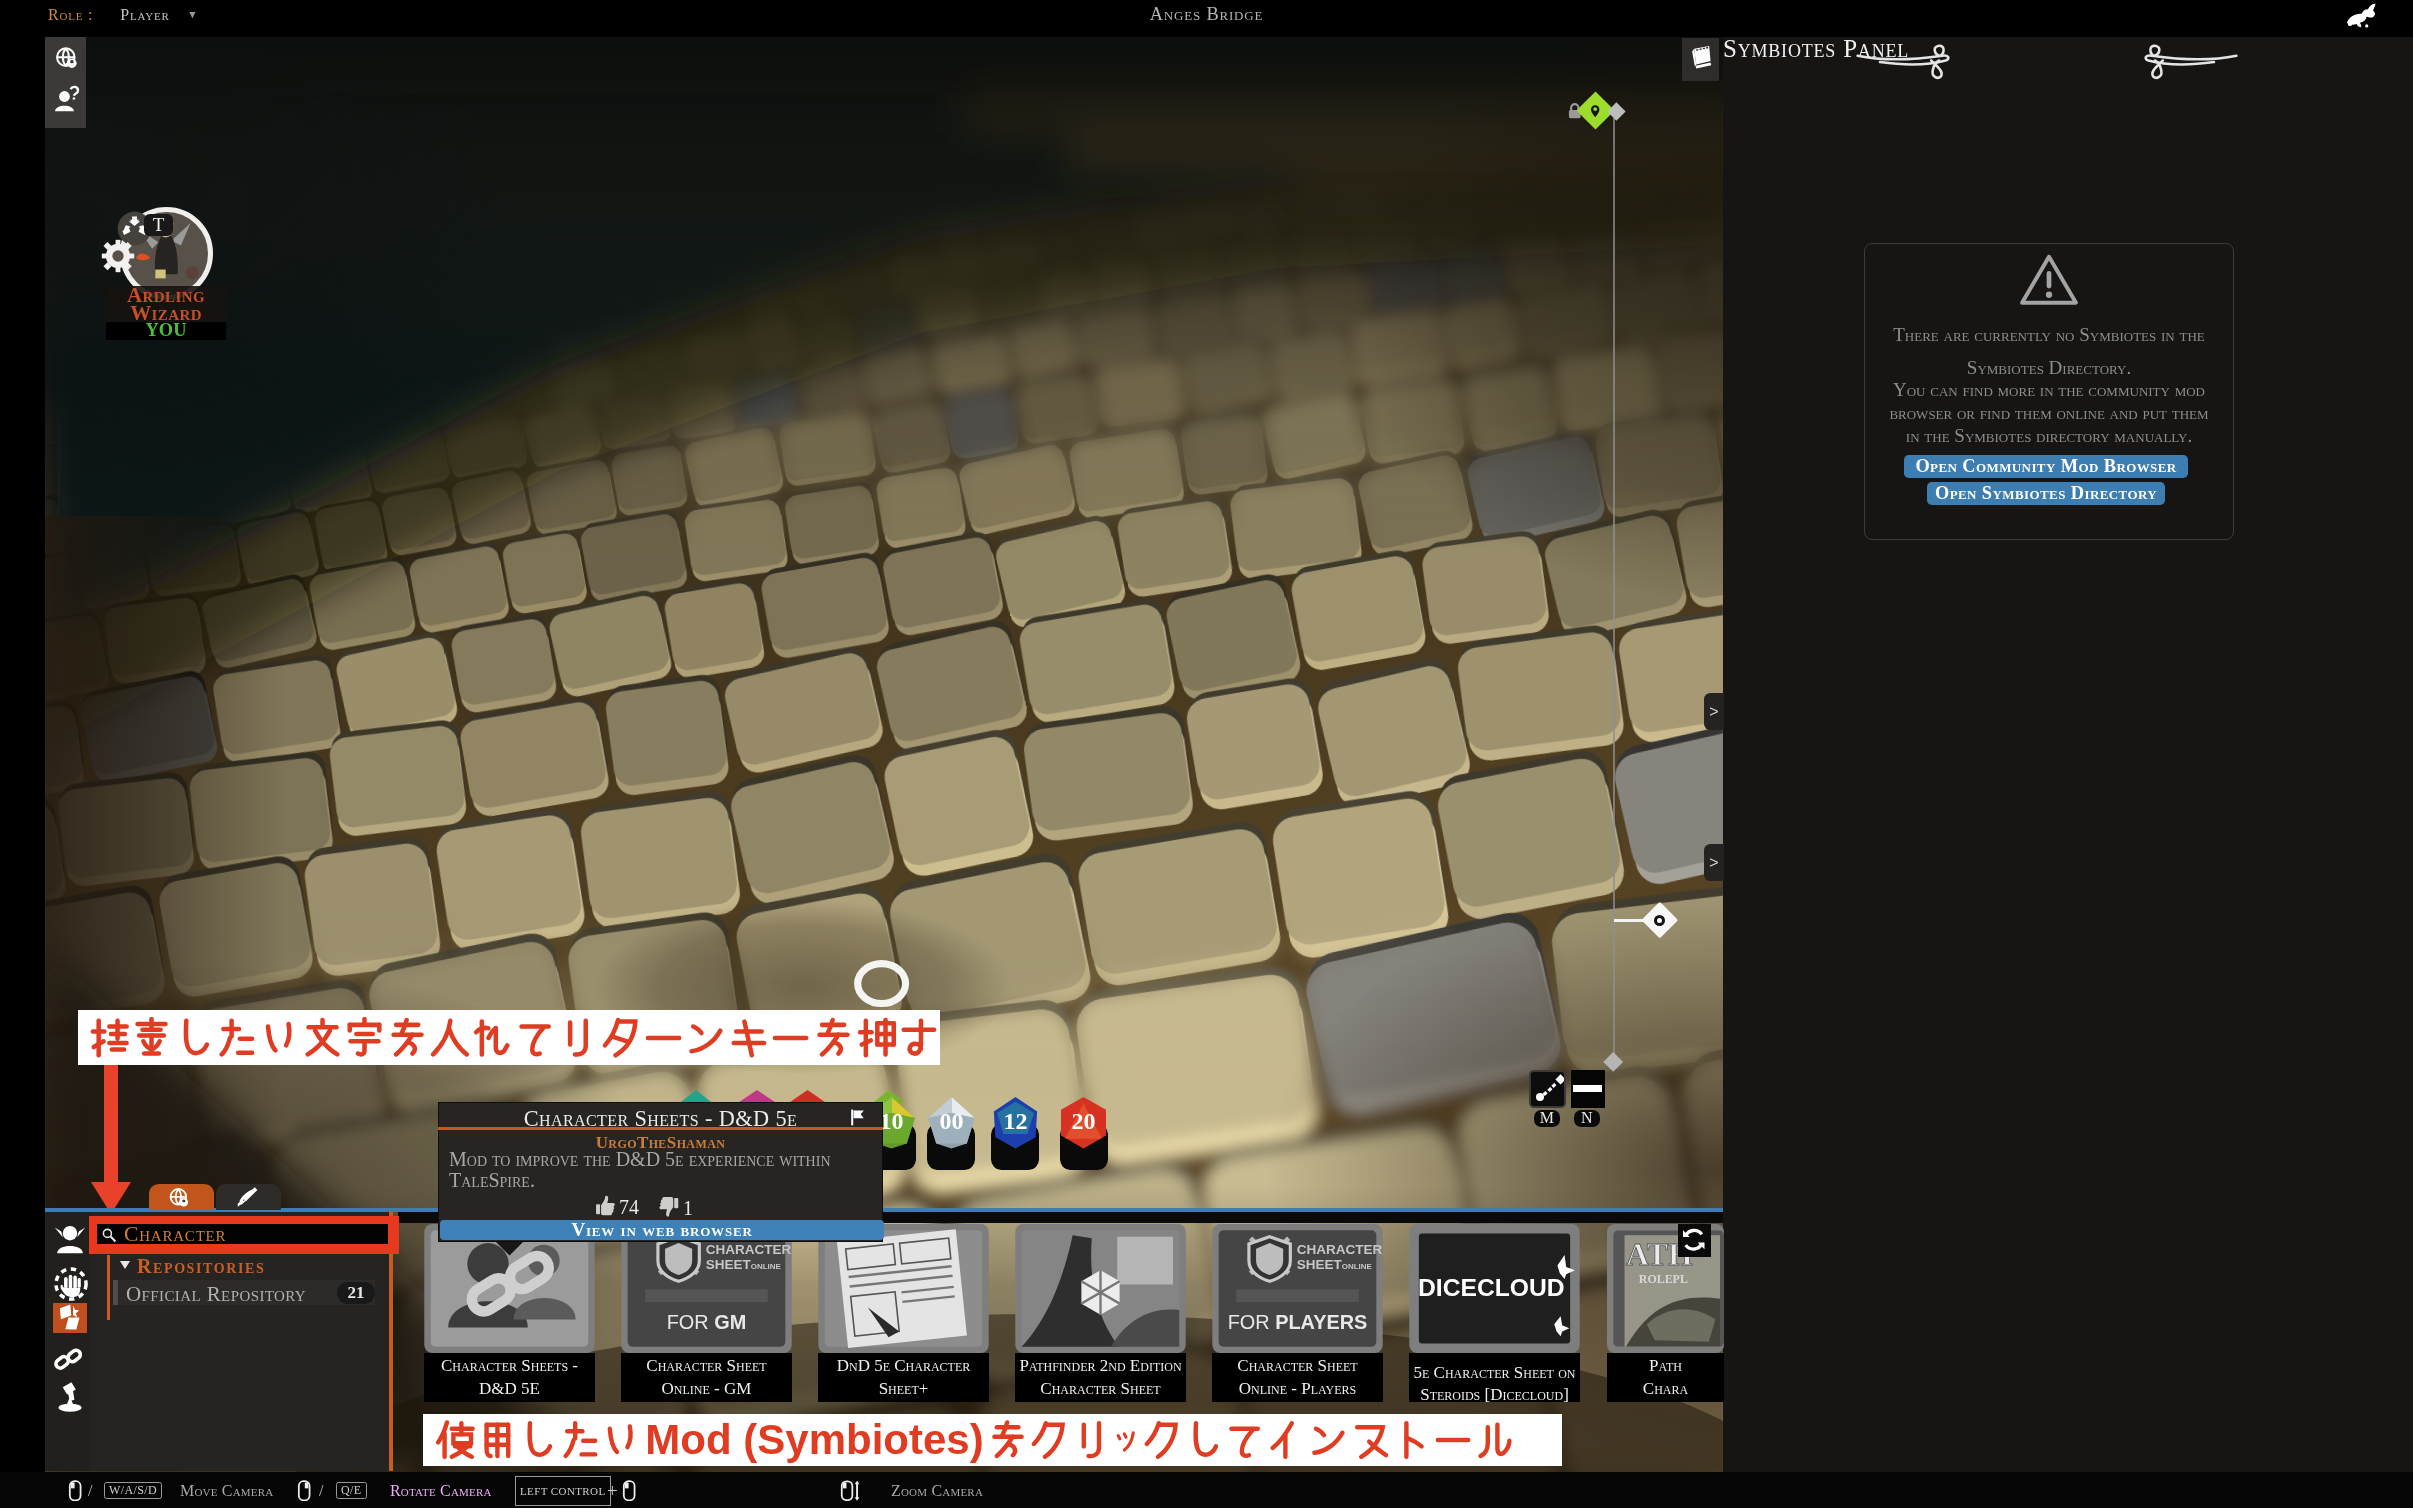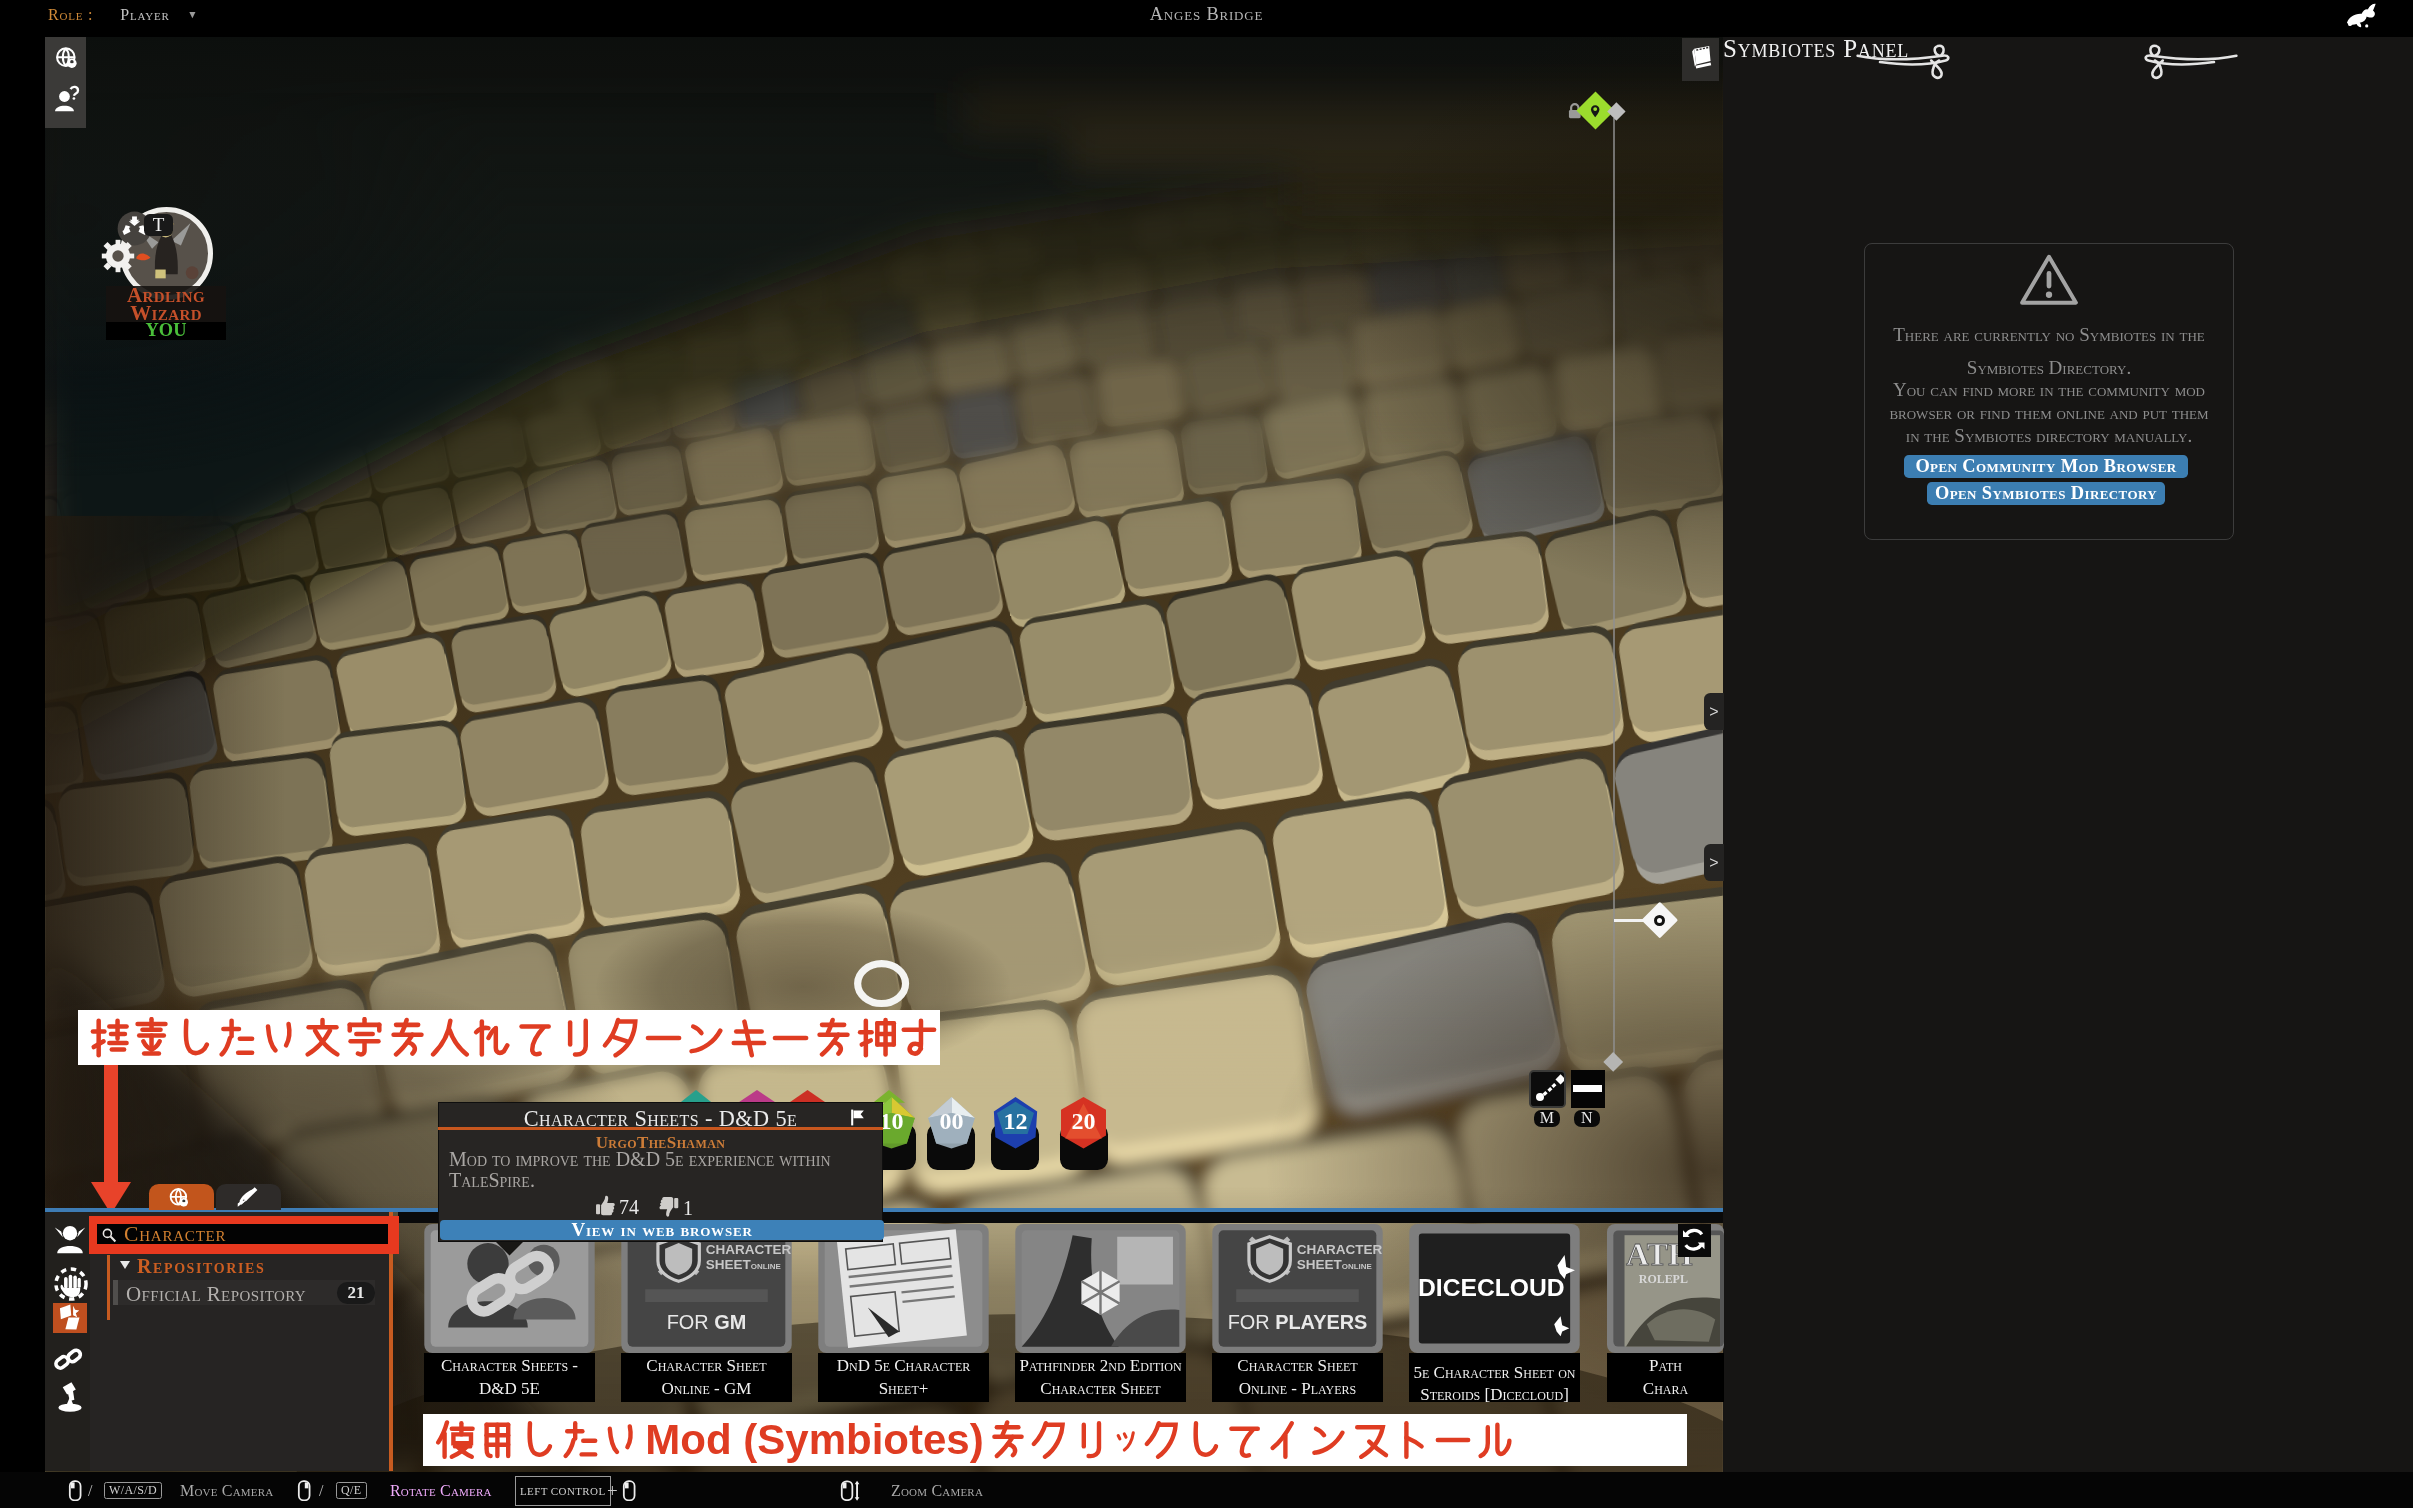--- a/index.html
+++ b/index.html
@@ -1887,21 +1887,21 @@
 <div class="abs" style="left:658px;top:1196px"><svg width="22.3" height="22.3" viewBox="0 0 44 44">
       <g fill="#cfcdca" transform="rotate(180 22 22)">
 <rect x="4" y="20" width="8" height="20" rx="2"></rect>
 <path d="M14,22 C18,16 22,12 22,6 C22,2 28,2 28,8 C28,12 27,15 26,18 L38,18 C42,18 42,24 38,25 C41,26 40,31 37,31 C40,33 38,37 35,37 C37,39 35,42 32,42 L18,42 C15,42 14,40 14,38 Z"></path>
       </g>
     </svg></div>
 <div class="abs" style="left:683px;top:1197px;color:#e8e8e8;font-size:20px">1</div>
 <div class="abs sc" style="left:440px;top:1220px;width:444px;height:20px;background:#3d81b8;border-radius:4px;
 color:#fff;font-size:19px;font-weight:bold;text-align:center;line-height:20px;letter-spacing:0.8px">View in web browser</div>
 <div class="abs" style="left:496px;top:1242px;width:27px;height:13.6px;background:#181715;clip-path:polygon(0 0,100% 0,50% 100%)"></div>
-<div class="abs" style="left:423px;top:1414px;width:1264px;height:52px;background:#fff;display:flex;align-items:center;padding-left:11.2px">
+<div class="abs" style="left:423px;top:1414px;width:1139px;height:52px;background:#fff;display:flex;align-items:center;padding-left:11.2px">
     <svg width="40" height="40" viewBox="0 0 100 100" style="margin:0 0.8px">
       <g fill="none" stroke="#df3c22" stroke-width="11" stroke-linecap="round">
         <path d="M30,6 C24,28 16,44 8,56"></path>
         <path d="M24,34 V92"></path>
         <path d="M42,22 H94"></path>
         <path d="M66,8 V36"></path>
         <path d="M46,36 H90 V58 H46 Z"></path>
         <path d="M50,66 H88"></path>
         <path d="M84,62 C70,78 56,86 42,92"></path>
         <path d="M52,62 C64,76 78,86 92,92"></path>

